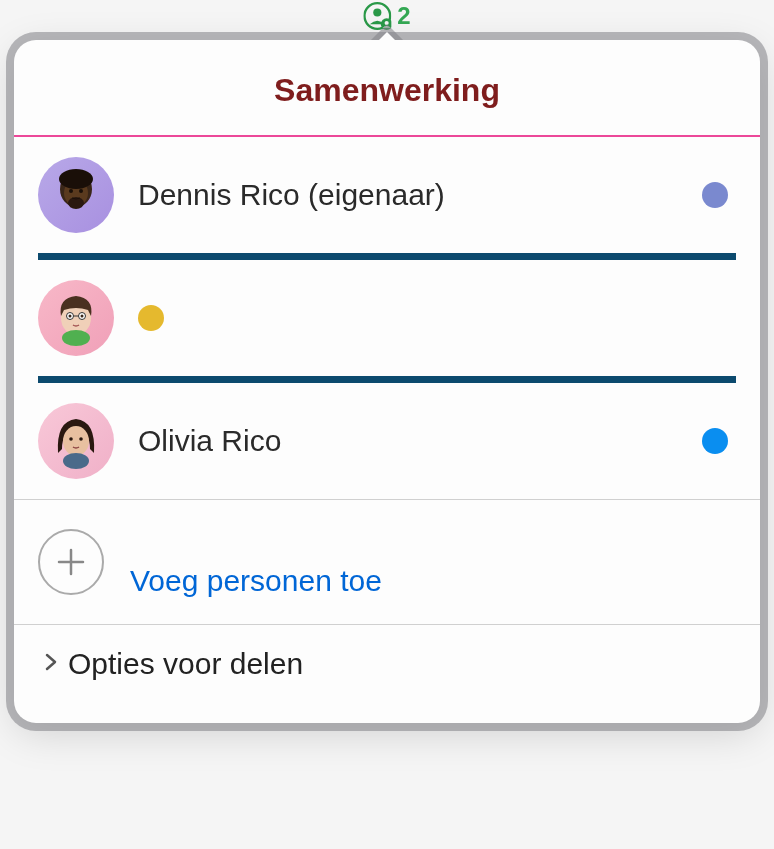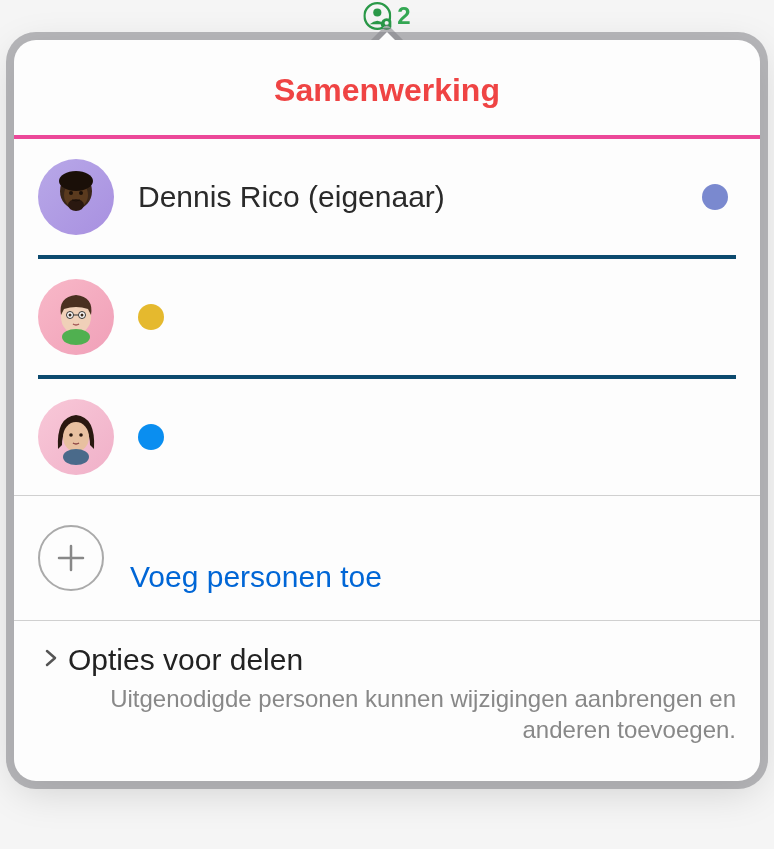--- a/index.html
+++ b/index.html
@@ -60,33 +60,33 @@
       width: 0;
       height: 0;
       border-left: 12px solid transparent;
       border-right: 12px solid transparent;
       border-bottom: 12px solid #fdfdfd;
     }
     .popover-title {
       text-align: center;
       font-size: 32px;
       font-weight: 700;
-      color: #ef4444;
+      color: #7f1d1d;
       padding: 32px 0 26px 0;
-      border-bottom: 4px solid #ec4899;
+      border-bottom: 2px solid #ec4899;
     }
     .participant-list {
       padding: 0 24px;
     }
     .participant-row {
       display: flex;
       align-items: center;
       gap: 24px;
       padding: 20px 0;
-      border-bottom: 4px solid #0c4a6e;
+      border-bottom: 7px solid #0c4a6e;
     }
     .participant-row:last-child {
       border-bottom: none;
     }
     .avatar {
       width: 76px;
       height: 76px;
       border-radius: 50%;
       flex-shrink: 0;
     }
@@ -239,20 +239,21 @@
       <div class="avatar avatar-3">
         <svg class="face" viewBox="0 0 60 60">
           <path d="M 12 42 Q 10 10 30 8 Q 50 10 48 42 L 44 38 Q 44 20 30 18 Q 16 20 16 38 Z" fill="#2a1810"></path>
           <ellipse cx="30" cy="30" rx="13" ry="15" fill="#e8c0a0"></ellipse>
           <circle cx="25" cy="28" r="1.8" fill="#2a1810"></circle>
           <circle cx="35" cy="28" r="1.8" fill="#2a1810"></circle>
           <path d="M 27 36 Q 30 38 33 36" stroke="#8a4040" stroke-width="1.5" fill="none"></path>
           <ellipse cx="30" cy="50" rx="13" ry="8" fill="#4a6a8a"></ellipse>
         </svg>
       </div>
+      <div class="participant-name">Olivia Rico</div>
       <div class="status-dot" style="background:#0a8ef0;"></div>
     </div>
 
   </div>
 
   <div class="section-divider"></div>
 
   <div class="add-row">
     <div class="add-icon">
       <svg width="32" height="32" viewBox="0 0 32 32">
@@ -265,16 +266,15 @@
 
   <div class="options-row">
     <div class="options-header">
       <span class="chevron">
         <svg width="14" height="18" viewBox="0 0 14 18">
           <path d="M 3 2 L 11 9 L 3 16" fill="none" stroke="#555" stroke-width="2.5" stroke-linecap="round" stroke-linejoin="round"></path>
         </svg>
       </span>
       <span class="options-title">Opties voor delen</span>
     </div>
-    <div class="options-subtitle">Uitgenodigde personen kunnen wijzigingen aanbrengen en anderen toevoegen.</div>
   </div>
 
 </div>
 
 </body></html>

